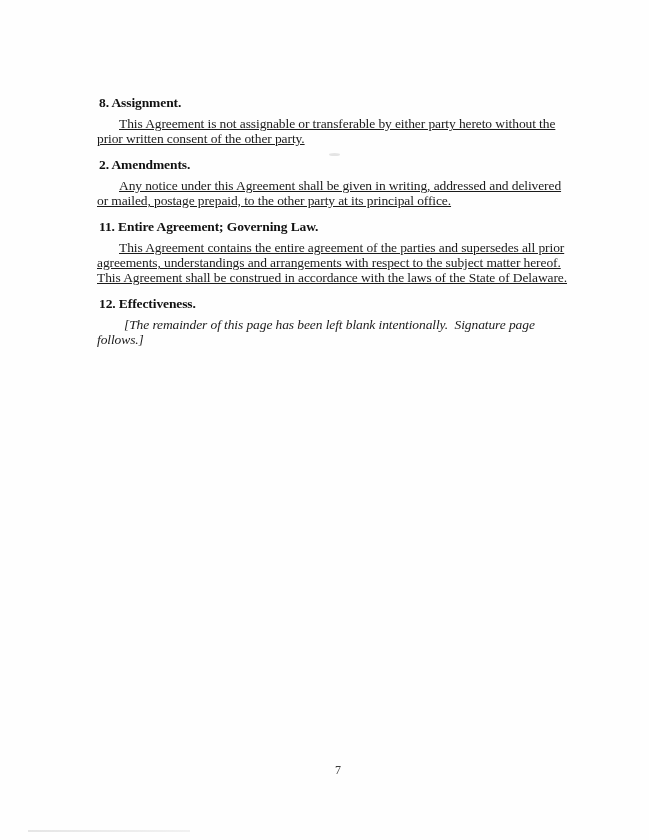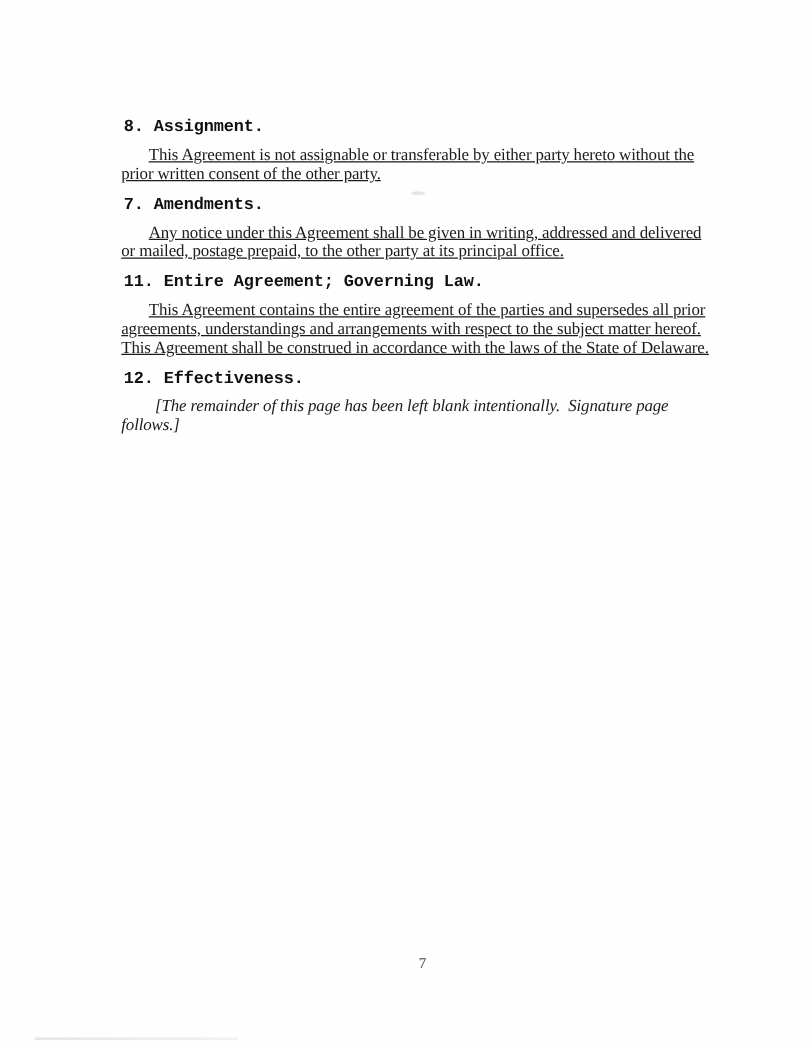--- a/index.html
+++ b/index.html
@@ -28,21 +28,20 @@
     font-size: 13.5px;
     line-height: 15px;
     letter-spacing: -0.1px;
   }
   .section-heading {
     font-size: 13.5px;
     font-weight: bold;
     color: #111111;
     margin: 0 0 6px 2px;
     line-height: 15px;
-    font-family: Liberation Mono, monospace;
   }
   .section-paragraph {
     margin: 0 0 11px 0;
     text-indent: 22px;
     text-decoration: underline;
   }
   .closing-note {
     font-style: italic;
     margin: 2px 0 0 0;
     text-indent: 27px;
@@ -83,21 +82,21 @@
 <div class="page">
 
   <div class="content">
 
     <section>
       <h2 class="section-heading">8. Assignment.</h2>
       <p class="section-paragraph">This Agreement is not assignable or transferable by either party hereto without the prior written consent of the other party.</p>
     </section>
 
     <section>
-      <h2 class="section-heading">7. Amendments.</h2>
+      <h2 class="section-heading">2. Amendments.</h2>
     </section>
 
     <section>
       <p class="section-paragraph">Any notice under this Agreement shall be given in writing, addressed and delivered or mailed, postage prepaid, to the other party at its principal office.</p>
     </section>
 
     <section>
       <h2 class="section-heading">11. Entire Agreement; Governing Law.</h2>
       <p class="section-paragraph">This Agreement contains the entire agreement of the parties and supersedes all prior agreements, understandings and arrangements with respect to the subject matter hereof. This Agreement shall be construed in accordance with the laws of the State of Delaware.</p>
     </section>

